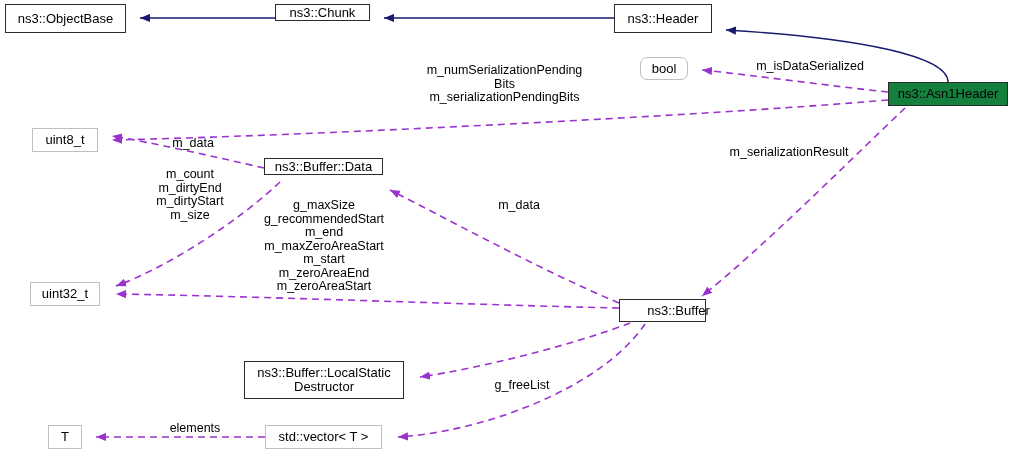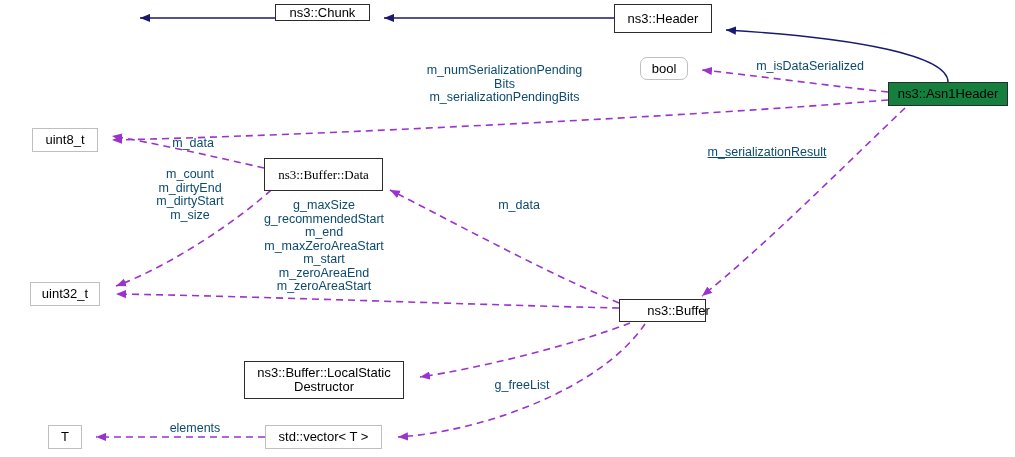--- a/index.html
+++ b/index.html
@@ -45,21 +45,21 @@
     border: 1px solid #bfbfbf;
   }
   .node.current {
     background: #15803d;
     border: 1.4px solid #2b2b2b;
   }
   .edge-label {
     position: absolute;
     font-size: 12.5px;
     line-height: 13.5px;
-    color: #0c4a6e;
+    color: #000000;
     white-space: pre-line;
     text-align: center;
     z-index: 2;
     background: transparent;
   }
   .edge-label.center {
     text-align: center;
   }
 </style>
 </head>
@@ -103,51 +103,52 @@
       <path d="M619,308 C480,305 250,296 116,294" marker-end="url(#arrow-usage)"></path>
 
       <path d="M630,323 C570,346 480,368 420,377" marker-end="url(#arrow-usage)"></path>
 
       <path d="M645,324 C600,390 480,432 398,437" marker-end="url(#arrow-usage)"></path>
 
       <path d="M265,437 L96,437" marker-end="url(#arrow-usage)"></path>
     </g>
   </svg>
 
+  <div class="node strong" style="left:5px; top:4px; width:121px; height:29px;">ns3::ObjectBase</div>
 
   <div class="node strong" style="left:275px; top:4px; width:95px; height:17px;">ns3::Chunk</div>
 
   <div class="node strong" style="left:614px; top:4px; width:98px; height:29px;">ns3::Header</div>
 
   <div class="node current" style="left:888px; top:82px; width:120px; height:24px;">ns3::Asn1Header</div>
 
   <div class="node light" style="left:640px; top:57px; width:48px; height:23px;border-radius:7px;">bool</div>
 
   <div class="node light" style="left:32px; top:128px; width:66px; height:24px;">uint8_t</div>
 
   <div class="node light" style="left:30px; top:282px; width:70px; height:24px;">uint32_t</div>
 
-  <div class="node strong" style="left:264px; top:158px; width:119px; height:33px;font-family:Liberation Serif, serif;">ns3::Buffer::Data</div>
+  <div class="node strong" style="left:264px; top:158px; width:119px; height:17px;">ns3::Buffer::Data</div>
 
   <div class="node strong" style="left:619px; top:299px; width:87px; height:23px;padding-left:32px;">ns3::Buffer</div>
 
   <div class="node strong" style="left:244px; top:361px; width:160px; height:38px;">ns3::Buffer::LocalStatic
 Destructor</div>
 
   <div class="node light" style="left:48px; top:425px; width:34px; height:24px;">T</div>
 
   <div class="node light" style="left:265px; top:425px; width:117px; height:24px;">std::vector&lt; T &gt;</div>
 
   <div class="edge-label center" style="left:412px; top:64px; width:185px;">m_numSerializationPending
 Bits
 m_serializationPendingBits</div>
 
   <div class="edge-label" style="left:740px; top:60px; width:140px;">m_isDataSerialized</div>
 
-  <div class="edge-label" style="left:692px; top:146px; width:150px;text-decoration:underline;">m_serializationResult</div>
+  <div class="edge-label" style="left:714px; top:146px; width:150px;">m_serializationResult</div>
 
   <div class="edge-label" style="left:158px; top:137px; width:70px;">m_data</div>
 
   <div class="edge-label center" style="left:140px; top:168px; width:100px;">m_count
 m_dirtyEnd
 m_dirtyStart
 m_size</div>
 
   <div class="edge-label center" style="left:254px; top:199px; width:140px;">g_maxSize
 g_recommendedStart

